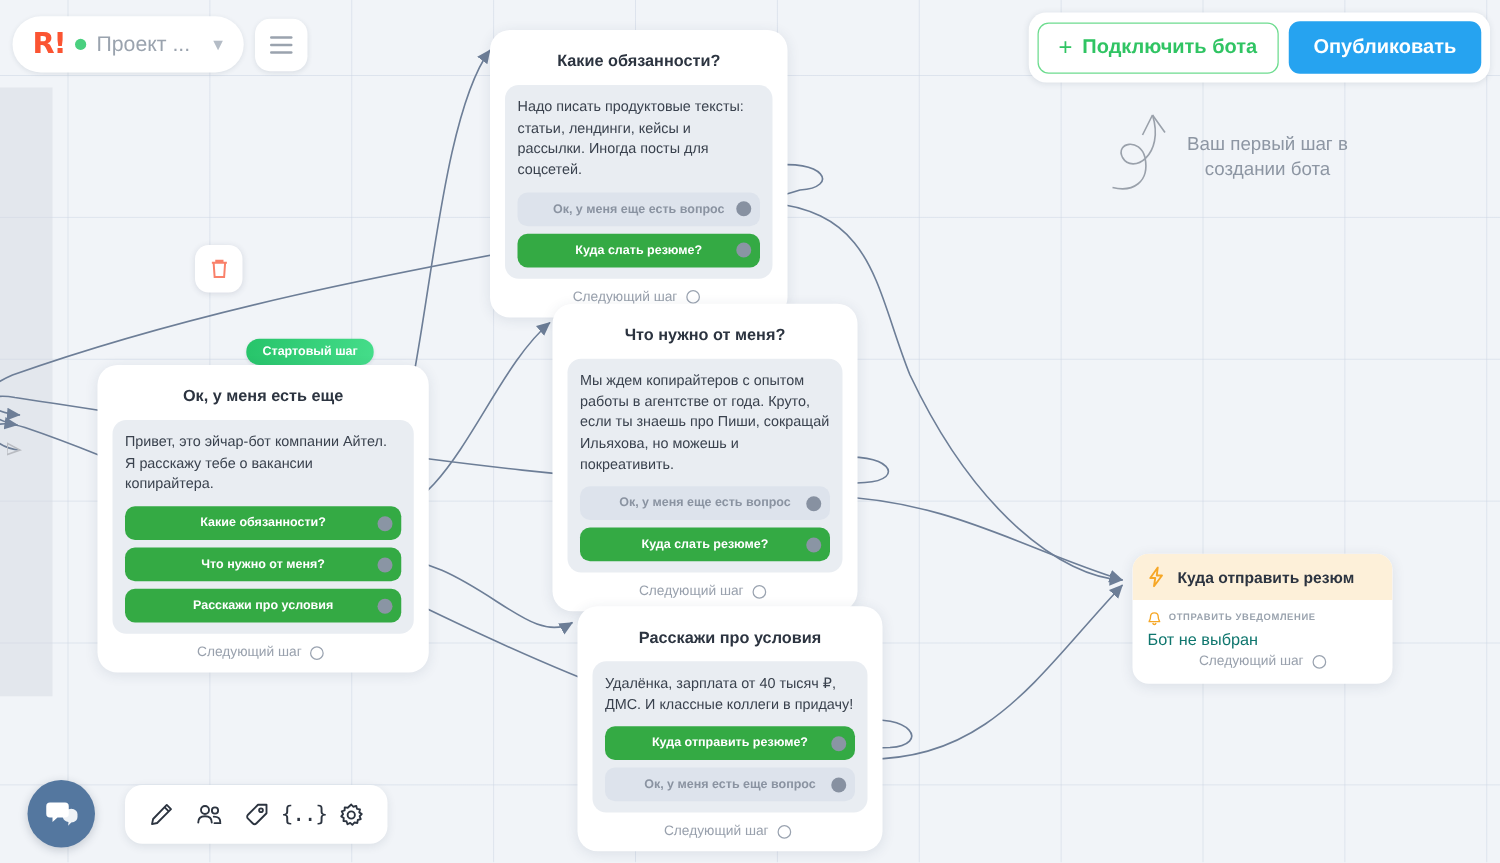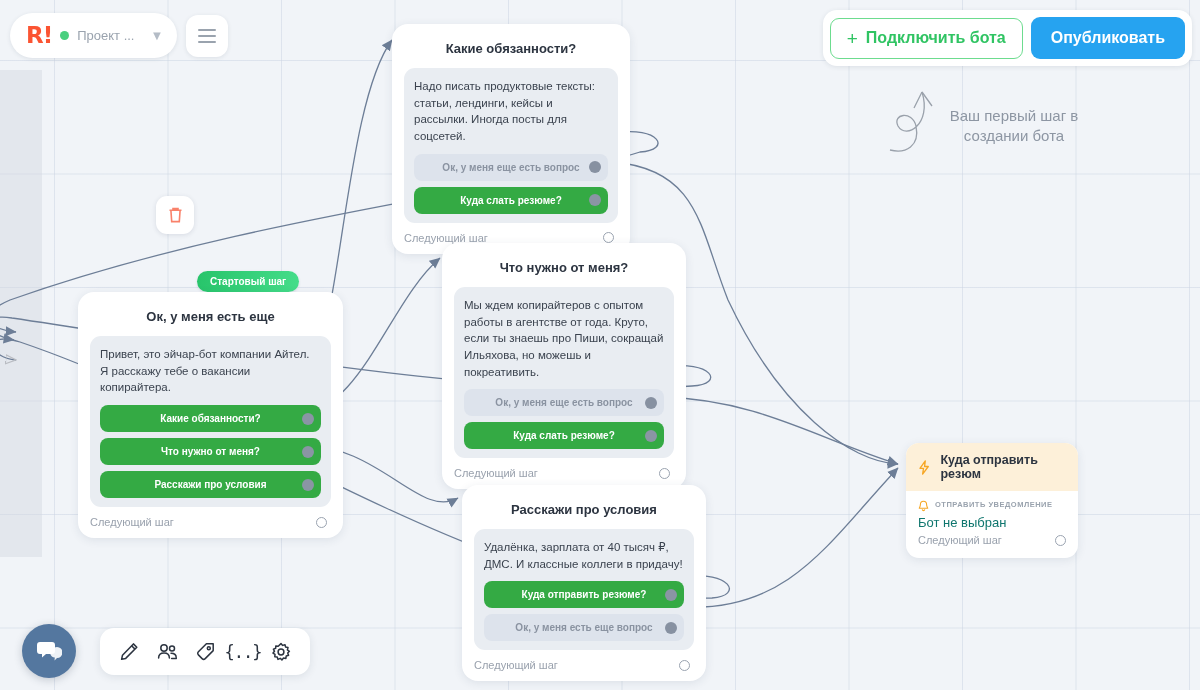--- a/index.html
+++ b/index.html
@@ -32,21 +32,21 @@
   .projpill{
     height:45px;display:flex;align-items:center;gap:8px;
     background:#fff;border-radius:24px;padding:0 14px 0 16px;
     box-shadow:0 1px 4px rgba(30,45,70,.10);
   }
   .logo{
     font-size:23px;font-weight:bold;color:#fb5432;letter-spacing:-1px;
     font-family:"DejaVu Sans",sans-serif;line-height:1;
   }
   .dot-green{width:9px;height:9px;border-radius:50%;background:#4ad07f;flex:0 0 auto;}
-  .projname{color:#9aa3ae;font-size:13px;white-space:nowrap;}
+  .projname{color:#9aa3ae;font-size:17px;white-space:nowrap;}
   .chev{color:#b4bcc6;font-size:13px;margin-left:8px;}
   .burger{
     width:42px;height:42px;border-radius:12px;background:#fff;
     box-shadow:0 1px 4px rgba(30,45,70,.10);
     display:flex;flex-direction:column;align-items:center;justify-content:center;gap:4px;
   }
   .burger i{display:block;width:18px;height:2px;background:#9aa3ae;border-radius:2px;}
 
   .topright{
     position:absolute;right:8px;top:10px;
@@ -113,31 +113,31 @@
   .opt:first-of-type{margin-top:0;}
   .opt.grey{background:#dde3ec;color:#8a93a1;}
   .opt.green{background:#34aa44;color:#fff;}
   .opt .knob{
     position:absolute;right:7px;top:50%;transform:translateY(-50%);
     width:12px;height:12px;border-radius:50%;background:#8791a1;
   }
   .opt.grey .knob{background:#8791a1;}
   .opt.green .knob{background:#8a95a4;}
   .nextstep{
-    display:flex;align-items:center;justify-content:space-between;gap:7px;
+    display:flex;align-items:center;justify-content:center;gap:7px;
     padding:9px 4px 2px 0;font-size:11px;color:#99a1ad;
   }
   .nextstep .ring{
     width:11px;height:11px;border-radius:50%;
     border:1.4px solid #9aa3b0;box-sizing:border-box;background:#fff;
   }
 
   
   .ncard{
-    position:absolute;left:906px;top:443px;width:172px;
+    position:absolute;left:906px;top:443px;width:208px;
     background:#fff;border-radius:13px;overflow:hidden;
     box-shadow:0 2px 10px rgba(36,57,89,.10);
   }
   .ncard-head{
     background:#fdf0d9;display:flex;align-items:center;gap:10px;
     padding:10px 12px;
   }
   .ncard-head .ttl{font-size:12.5px;font-weight:bold;color:#2c3440;}
   .ncard-body{padding:9px 12px 6px 12px;}
   .ncard-kicker{

